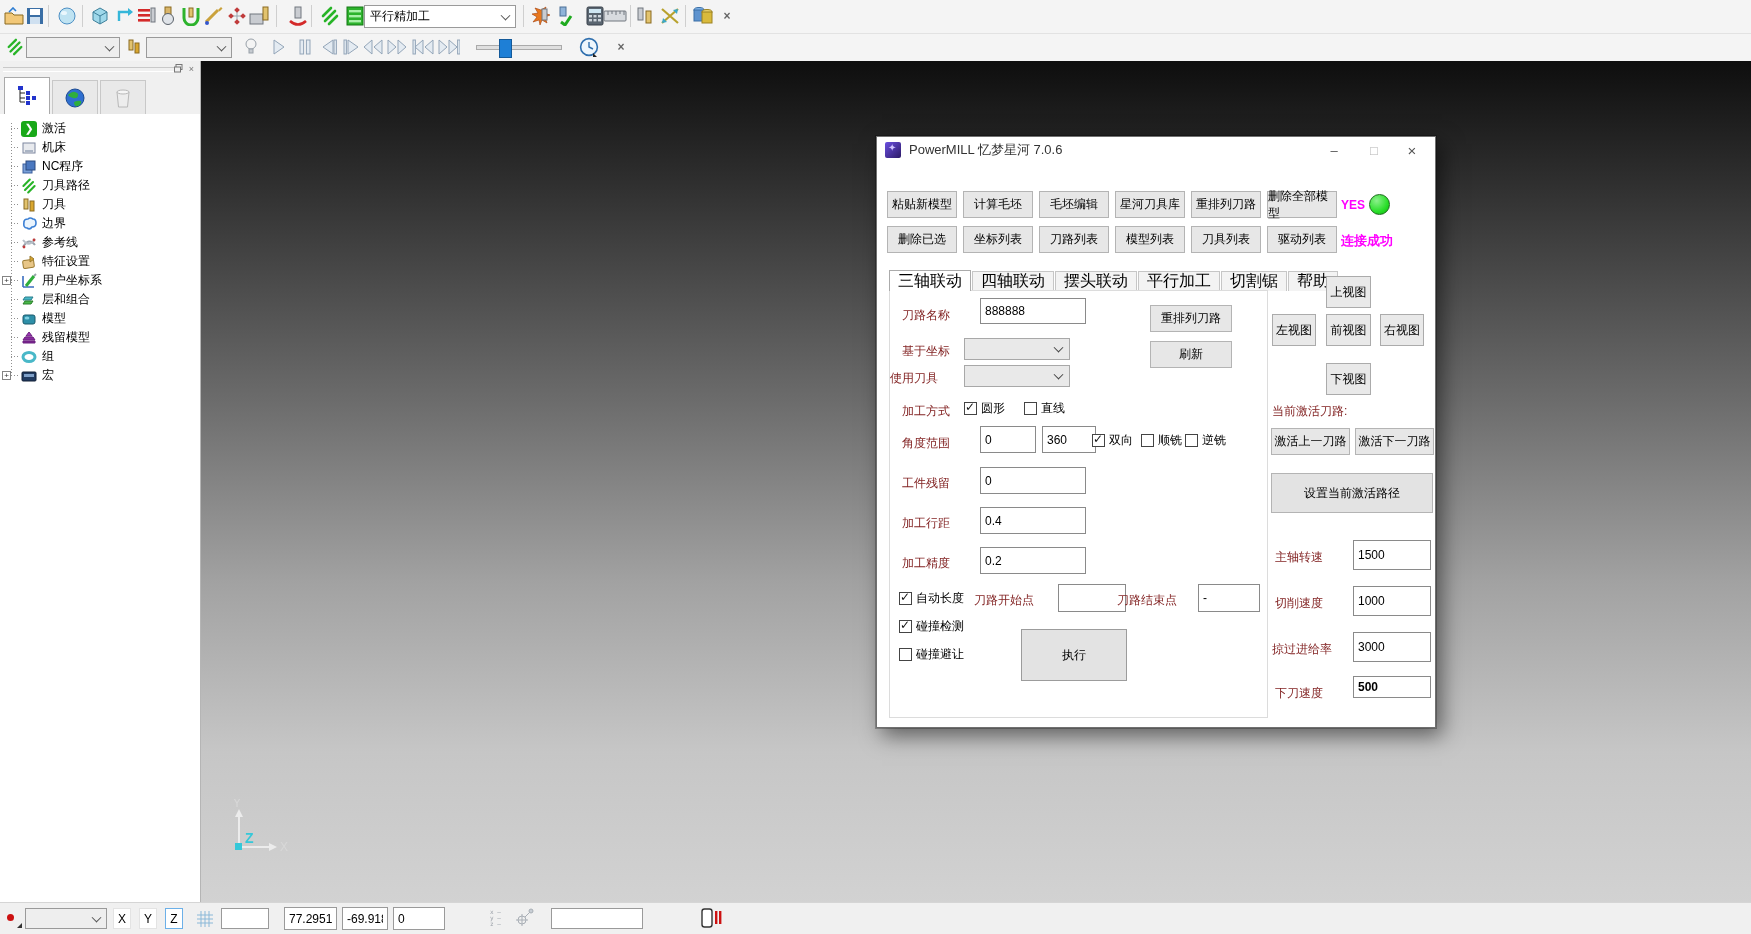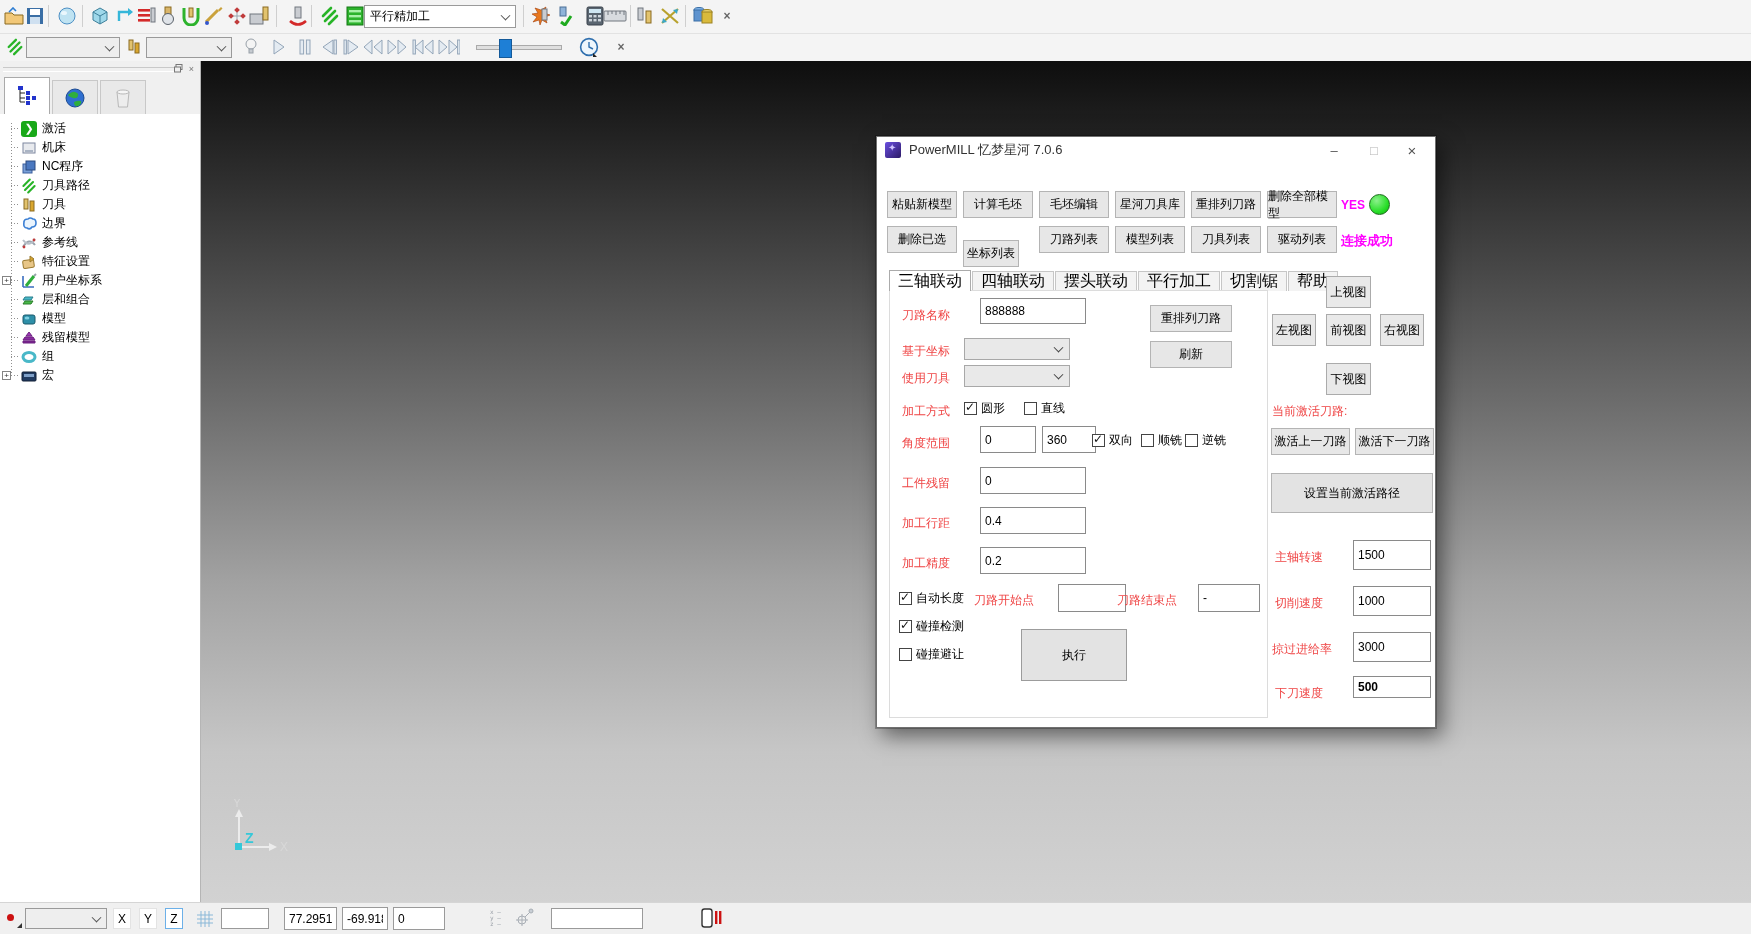--- a/index.html
+++ b/index.html
@@ -58,21 +58,21 @@
   .dlg-menu{position:absolute;left:0;top:26px;width:100%;height:24px;display:flex;align-items:center;padding-left:8px;box-sizing:border-box;background:#fff;}
   .mitem{padding:0 9px;font-size:13px;color:#222;}
   .abtn{position:absolute;height:27px;background:#e7e7e7;border:1px solid #b4b4b4;display:flex;align-items:center;justify-content:center;font-size:12px;box-sizing:border-box;}
   .magenta{color:#FF00FF;font-weight:bold;}
   .led{position:absolute;width:19px;height:19px;border-radius:50%;border:1px solid #1a6a1a;
     background:radial-gradient(circle at 35% 30%,#8cf08c,#2ADF2A 60%,#0ab00a);}
   .tabstrip{position:absolute;left:12px;top:133px;height:21px;display:flex;align-items:flex-end;}
   .dtab{height:20px;padding:0 8px;display:flex;align-items:center;border:1px solid #c6c6c6;border-bottom:none;background:#f3f3f3;font-size:16px;margin-right:1px;box-sizing:border-box;}
   .dtab.active{background:#fff;height:21px;border-color:#ababab;position:relative;z-index:2;}
   .panelbox{position:absolute;left:12px;top:153px;width:377px;height:426px;border:1px solid #dcdcdc;background:#fff;}
-  .flabel{position:absolute;font-size:12px;color:#ef4444;white-space:nowrap;}
+  .flabel{position:absolute;font-size:12px;color:#7f1d1d;white-space:nowrap;}
   .tinput{position:absolute;background:#fff;border:1px solid #8a8a8a;font-size:12px;padding:0 4px;font-family:inherit;box-sizing:border-box;margin-left:16px;}
   .dd{position:absolute;background:#e9e9e9;border:1px solid #a8a8a8;box-sizing:border-box;}
   .dd .chev{position:absolute;right:7px;top:50%;width:6px;height:6px;border-right:1.4px solid #444;border-bottom:1.4px solid #444;transform:translateY(-70%) rotate(45deg);}
   .cbrow{position:absolute;display:flex;align-items:center;}
   .cb{width:13px;height:13px;border:1px solid #444;background:#fff;position:relative;flex:0 0 13px;box-sizing:border-box;}
   .cb.checked::after{content:"✓";position:absolute;left:0px;top:-3px;font-size:12px;color:#111;}
   .cbl{margin-left:4px;font-size:12px;}
   .vbtn{position:absolute;background:#e9e9e9;border:1px solid #ababab;display:flex;align-items:center;justify-content:center;font-size:12px;box-sizing:border-box;}
   .exe{position:absolute;left:131px;top:338px;width:104px;height:50px;background:#e3e3e3;border:1px solid #9c9c9c;display:flex;align-items:center;justify-content:center;font-size:12px;}
 </style>
@@ -511,21 +511,21 @@
   <div class="abtn" style="left:10px;top:54px;width:70px">粘贴新模型</div>
   <div class="abtn" style="left:86px;top:54px;width:70px">计算毛坯</div>
   <div class="abtn" style="left:162px;top:54px;width:70px">毛坯编辑</div>
   <div class="abtn" style="left:238px;top:54px;width:70px">星河刀具库</div>
   <div class="abtn" style="left:314px;top:54px;width:70px">重排列刀路</div>
   <div class="abtn" style="left:390px;top:54px;width:70px">删除全部模型</div>
   <span class="magenta" style="position:absolute;left:464px;top:61px;font-size:12px">YES</span>
   <div class="led" style="left:492px;top:57px"></div>
 
   <div class="abtn" style="left:10px;top:89px;width:70px">删除已选</div>
-  <div class="abtn" style="left:86px;top:103px;width:56px">坐标列表</div>
+  <div class="abtn" style="left:86px;top:89px;width:70px">坐标列表</div>
   <div class="abtn" style="left:162px;top:89px;width:70px">刀路列表</div>
   <div class="abtn" style="left:238px;top:89px;width:70px">模型列表</div>
   <div class="abtn" style="left:314px;top:89px;width:70px">刀具列表</div>
   <div class="abtn" style="left:390px;top:89px;width:70px">驱动列表</div>
   <span class="magenta" style="position:absolute;left:464px;top:95px;font-size:13px">连接成功</span>
 
   <div class="tabstrip">
     <div class="dtab active">三轴联动</div>
     <div class="dtab">四轴联动</div>
     <div class="dtab">摆头联动</div>
@@ -538,21 +538,21 @@
     <span class="flabel" style="left:12px;top:16px">刀路名称</span>
     <input class="tinput" style="left: 74px; top: 7px; width: 106px; height: 26px;" value="888888">
     <div class="abtn" style="left:260px;top:14px;width:82px">重排列刀路</div>
 
     <span class="flabel" style="left:12px;top:52px">基于坐标</span>
     <div class="dd" style="left:74px;top:47px;width:106px;height:22px">
         <span class="chev"></span>
       </div>
     <div class="abtn" style="left:260px;top:50px;width:82px">刷新</div>
 
-    <span class="flabel" style="left:12px;top:79px">使用刀具</span>
+    <span class="flabel" style="left:0;top:79px">使用刀具</span>
     <div class="dd" style="left:74px;top:74px;width:106px;height:22px">
         <span class="chev"></span>
       </div>
 
     <span class="flabel" style="left:12px;top:112px">加工方式</span>
     <div class="cbrow" style="left:74px;top:109px">
       <span class="cb checked"></span>
       <span class="cbl">圆形</span>
     </div>
     <div class="cbrow" style="left:134px;top:109px">

